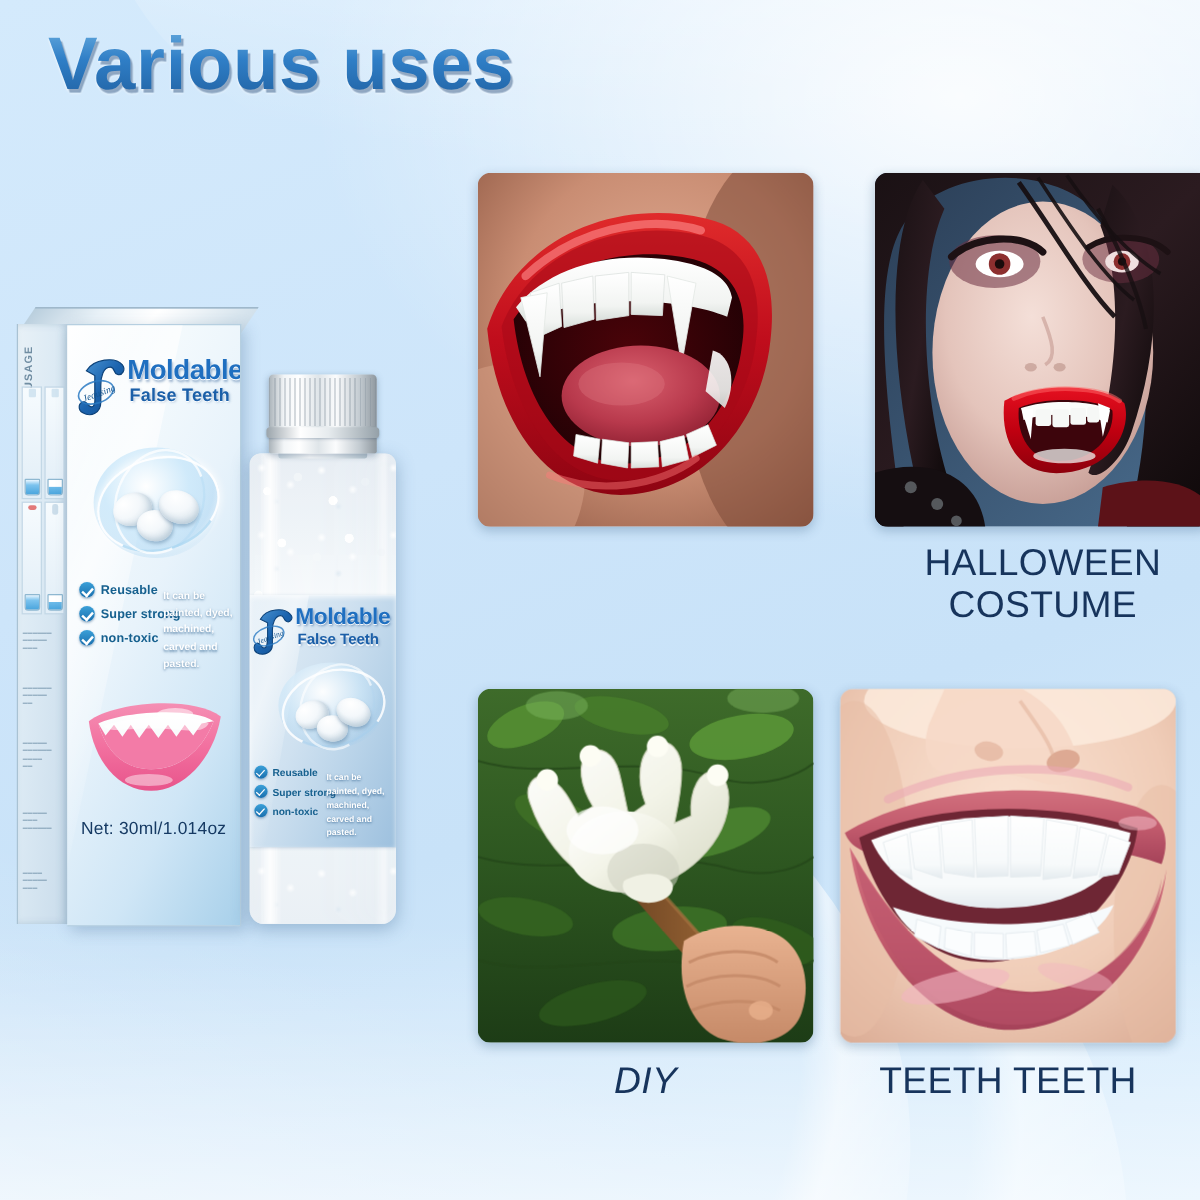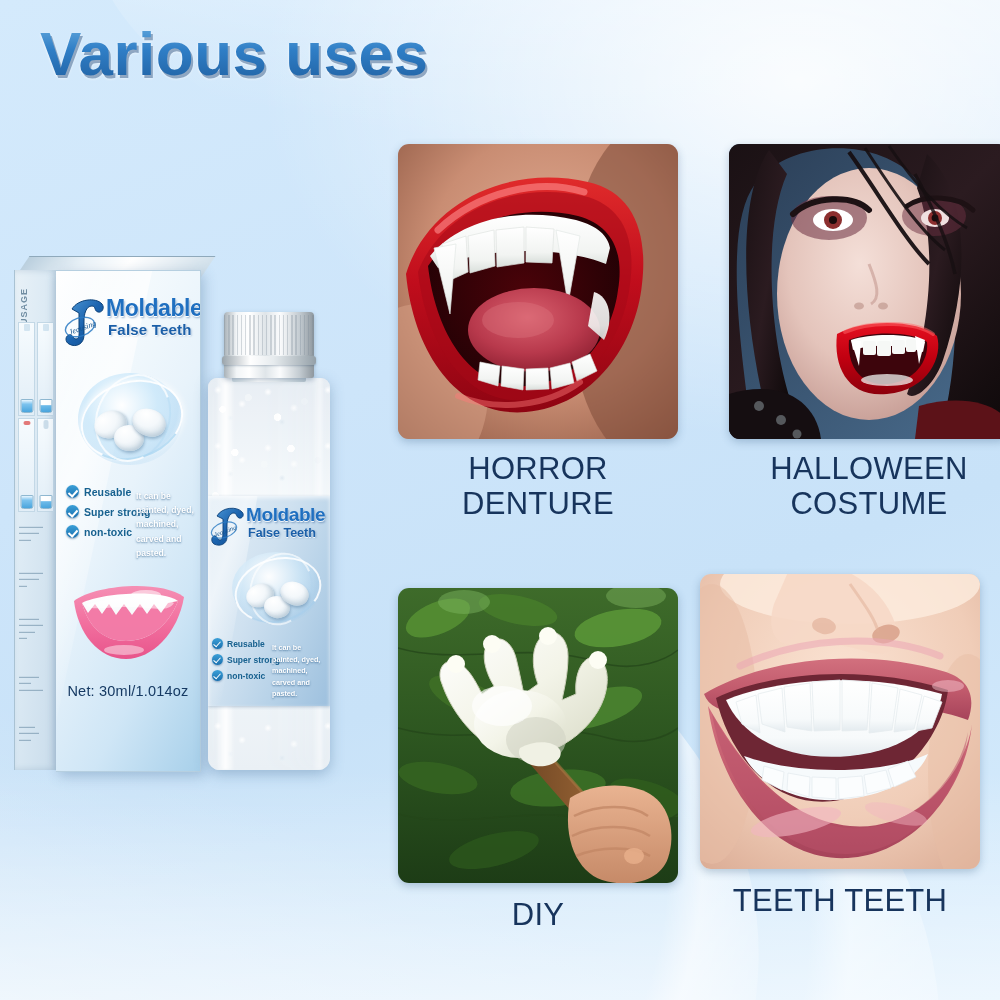--- a/index.html
+++ b/index.html
@@ -222,21 +222,21 @@
   .lb-feat-lbl{font-size:8.5px;color:#17618f;font-weight:bold;white-space:nowrap;}
   .lb-note{position:absolute;left:64px;top:146px;width:56px;
     font-size:7.2px;line-height:1.6;color:#ffffff;font-weight:bold;
     text-shadow:0 1px 2px rgba(40,90,135,.75);}
 
   
   #grid{position:absolute;left:398px;top:144px;width:582px;height:790px;z-index:4;}
   .cell{position:absolute;width:280px;}
   .c-tl{left:0;top:0;}
   .c-tr{left:302px;top:0;margin-left:29px;}
-  .c-bl{left:0;top:444px;}
+  .c-bl{left:0;top:430px;font-style:italic;}
   .c-br{left:302px;top:430px;}
   .photo{width:280px;height:295px;border-radius:11px;overflow:hidden;position:relative;
     box-shadow:0 3px 9px rgba(50,90,130,.3);}
   .cap-txt{margin-top:13px;text-align:center;color:#17345c;
     font-size:31px;line-height:1.12;letter-spacing:.3px;white-space:pre-line;}
   .cap-txt.one{margin-top:15px;}
   .photo svg{width:100%;height:100%;display:block;}
 </style>
 </head>
 <body>
@@ -482,22 +482,20 @@
             <path d="M128 225 l22 -1 l1 21 l-23 1 Z"></path>
             <path d="M152 224 l20 -5 l4 20 l-22 6 Z"></path>
             <path d="M174 218 l18 -8 l7 17 l-20 10 Z"></path>
           </g>
           <path d="M196 148 C212 152,216 176,206 196 L190 182 Z" fill="url(#tth1)" opacity=".9"></path>
 
           <path d="M40 86 C80 48,140 34,186 48" stroke="#ff8d8d" stroke-width="7" fill="none" opacity=".6" stroke-linecap="round"></path>
           <path d="M60 252 C100 268,150 262,182 238" stroke="#ff7a7a" stroke-width="6" fill="none" opacity=".45" stroke-linecap="round"></path>
         </svg>
       </div>
-      <div class="cap-txt">HORROR
-DENTURE</div>
     </div>
 
     <div class="cell c-tr">
       <div class="photo">
         <svg viewBox="0 0 280 295" preserveAspectRatio="xMidYMid slice">
           <defs>
             <radialGradient id="skin2" cx="45%" cy="38%" r="65%">
               <stop offset="0" stop-color="#f4dfd8"></stop>
               <stop offset=".6" stop-color="#e4c4bb"></stop>
               <stop offset="1" stop-color="#c79e96"></stop>

